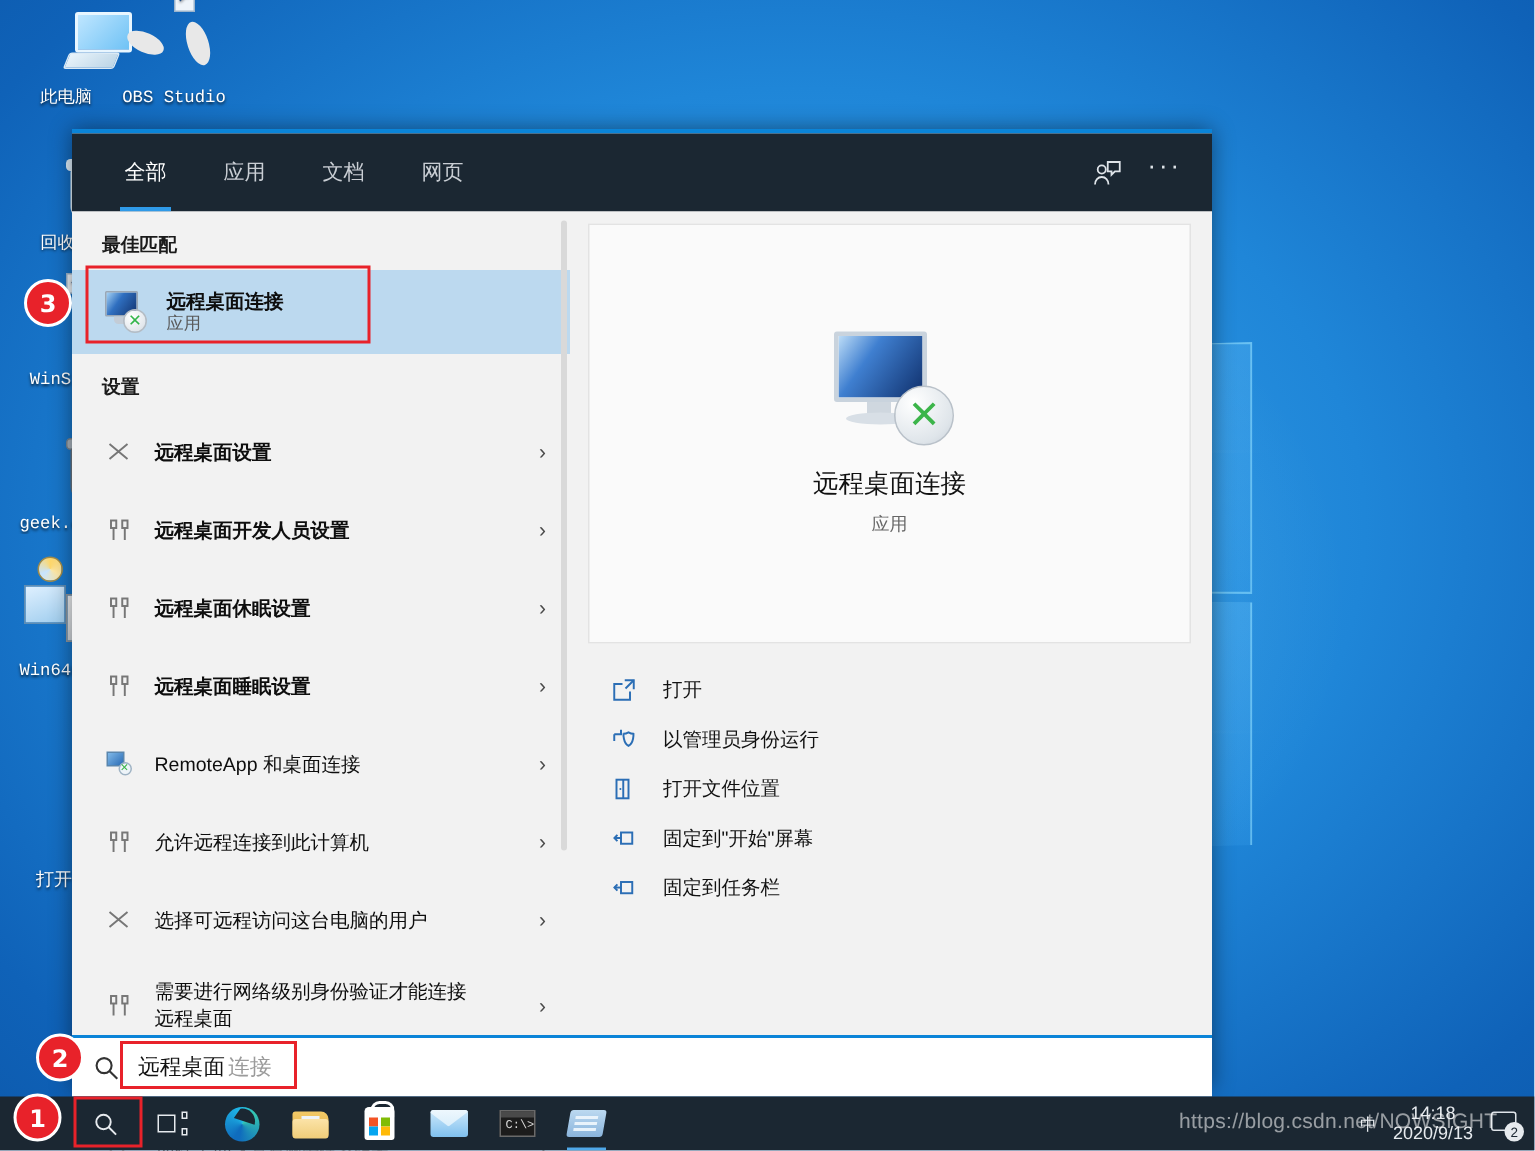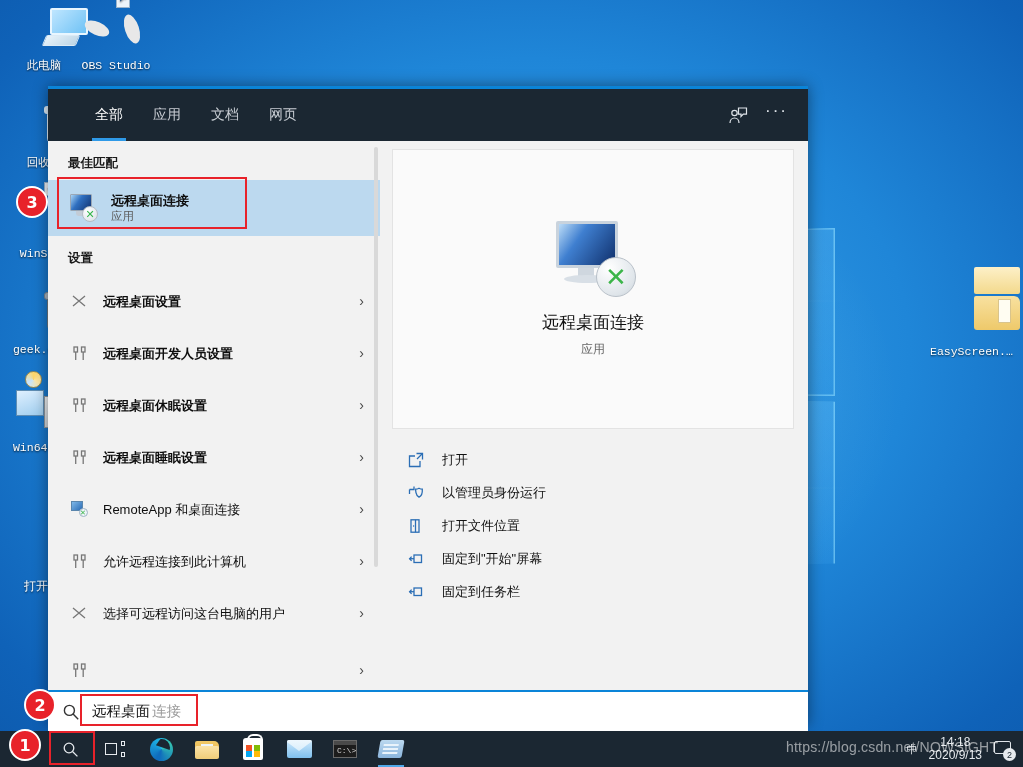--- a/index.html
+++ b/index.html
@@ -124,21 +124,21 @@
   
   .panel {
     position: absolute; left: 48px; top: 86px; width: 760px; height: 640px;
     background: #f2f2f2; box-shadow: 0 0 14px rgba(0,0,0,.45);
   }
   .panel-top-accent { position: absolute; left: 0; top: 0; width: 100%; height: 3px; background: #0a84d8; }
   .panel-header {
     position: absolute; left: 0; top: 3px; width: 100%; height: 52px;
     background: #1b2732; display: flex; align-items: center;
   }
-  .tabs { display: flex; align-items: center; height: 100%; padding-left: 34px; gap: 4px; }
+  .tabs { display: flex; align-items: center; height: 100%; padding-left: 22px; gap: 12px; }
   .tab {
     position: relative; height: 100%; display: flex; align-items: center;
     padding: 0 13px; color: #c9ced4; font-size: 14px; cursor: default;
   }
   .tab.active { color: #ffffff; }
   .tab.active::after {
     content: ""; position: absolute; left: 10px; right: 10px; bottom: 0; height: 3px; background: #2f9ae8;
   }
   .tab .caret { margin-left: 6px; font-size: 9px; }
   .header-actions { margin-left: auto; display: flex; align-items: center; gap: 8px; padding-right: 20px; }
@@ -355,26 +355,20 @@
   <div class="dicon" style="left:0px; top:390px;">
     <span class="glyph">
       <span class="ic-w64"><span class="box"></span><span class="win"></span><span class="cd"></span></span>
     </span>
     <span class="lbl">Win640...</span>
   </div>
 
   <div style="position:absolute; left:24px; top:578px; font-size:12px; color:#fff; text-shadow:0 1px 2px rgba(0,0,0,.7);">打开</div>
 
 
-  <div class="dicon" style="left:930px; top:294px;">
-    <span class="glyph">
-      <span class="ic-folder"><span class="back"></span><span class="page"></span><span class="front"></span></span>
-    </span>
-    <span class="lbl">EasyScreen...</span>
-  </div>
 
 
   <div class="panel">
     <div class="panel-top-accent"></div>
 
     <div class="panel-header">
       <div class="tabs">
         <div class="tab active">
           <span>全部</span>
         </div>
@@ -518,20 +512,23 @@
         </div>
 
         <div class="result-row two-line">
           <span class="sicon">
             <svg width="17" height="17" viewBox="0 0 17 17" fill="none" stroke="currentColor" stroke-width="1.3">
               <rect x="3" y="2" width="3.5" height="5"></rect>
                 <path d="M4.7 7v8"></path>
               <rect x="10.5" y="2" width="3.5" height="5"></rect>
                 <path d="M12.2 7v8"></path>
             </svg>
+          </span>
+          <span class="txt" style="max-width:215px;">
+            <span class="t1 thin">需要进行网络级别身份验证才能连接远程桌面</span>
           </span>
           <span class="chev">›</span>
         </div>
 
         <div class="section-title">搜索网页</div>
 
         <div class="result-row">
           <span class="sicon">
             <svg width="17" height="17" viewBox="0 0 17 17" fill="none" stroke="currentColor" stroke-width="1.3">
               <circle cx="7" cy="7" r="4.6"></circle>

